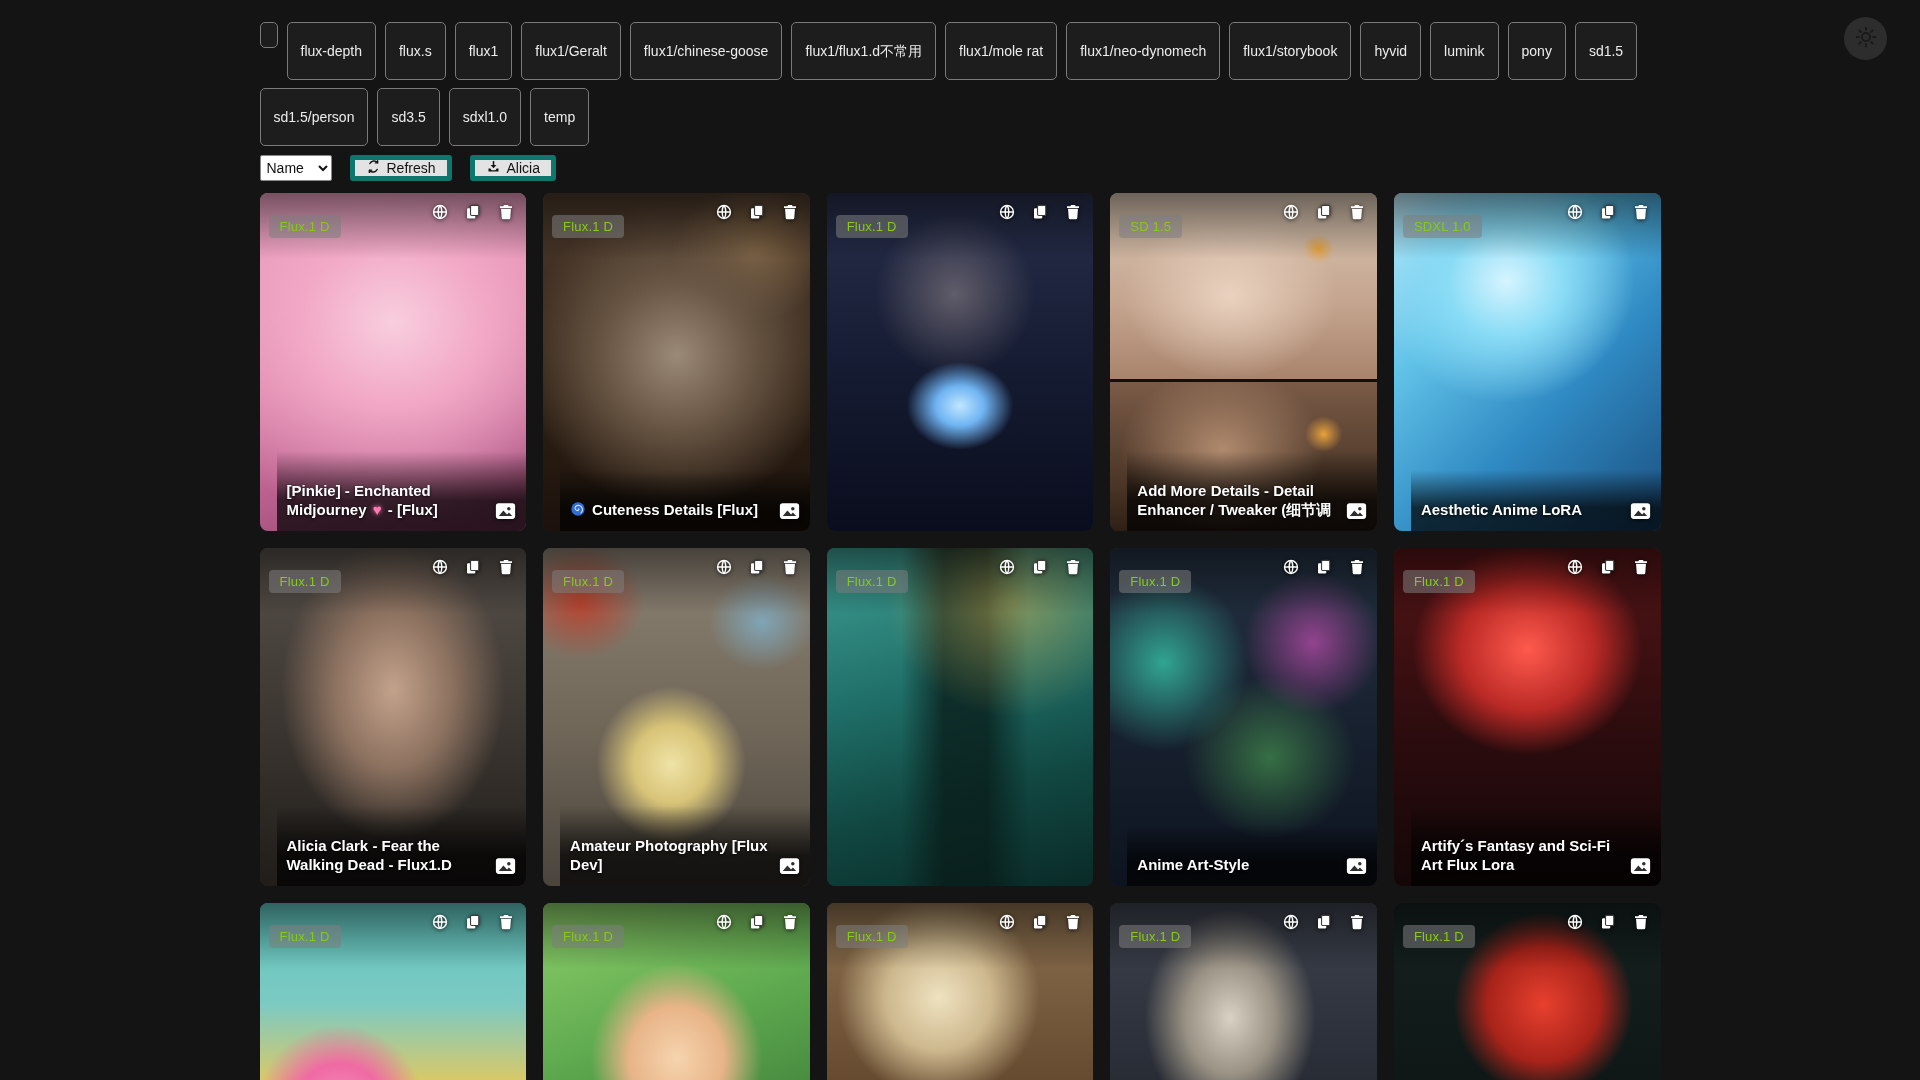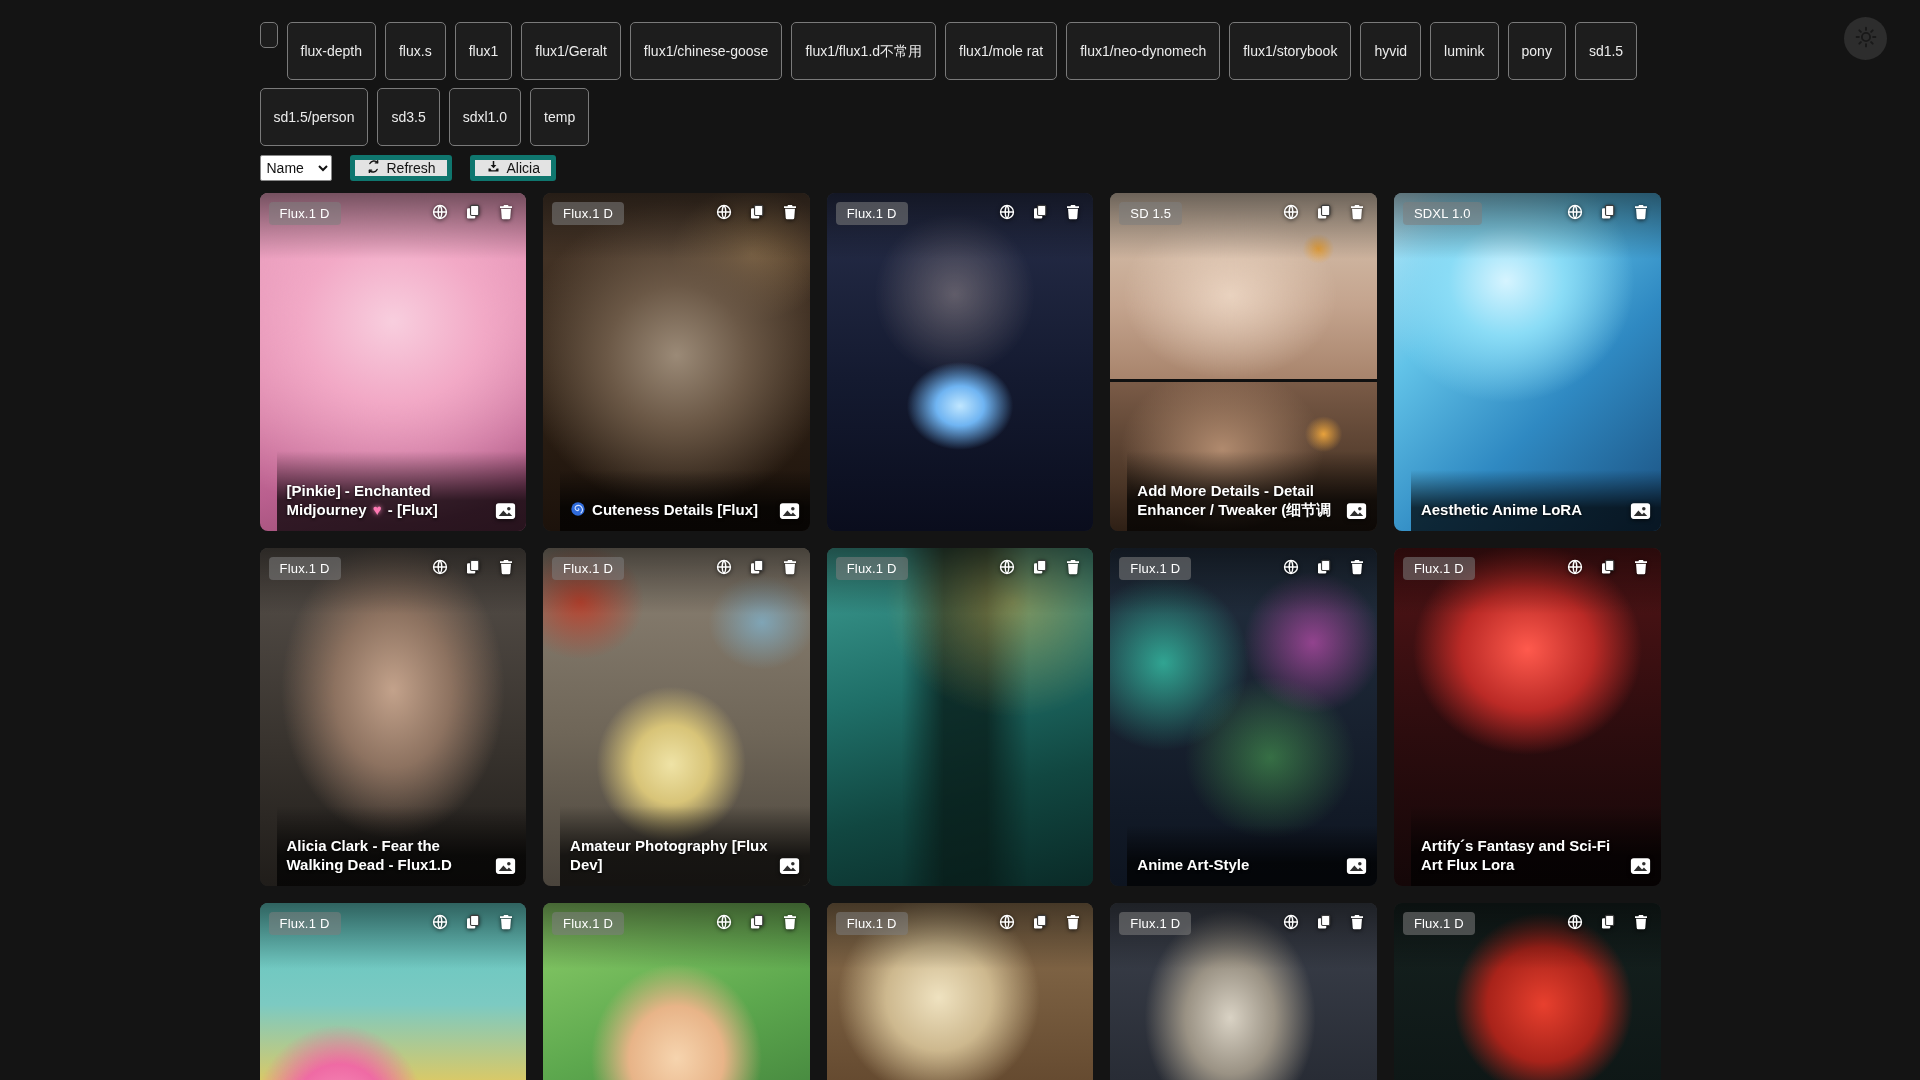--- a/index.html
+++ b/index.html
@@ -48,22 +48,22 @@
   }
   .art { position: absolute; inset: 0; }
   .art-half-top { position: absolute; left: 0; right: 0; top: 0; height: 56%; border-bottom: 3px solid #101010; }
   .art-half-bot { position: absolute; left: 0; right: 0; bottom: 0; height: 44%; }
 
   .head-grad {
     position: absolute; top: 0; left: 0; right: 0; height: 66px;
     background: linear-gradient(rgba(0,0,0,0.5), rgba(0,0,0,0));
   }
   .badge {
-    position: absolute; top: 9px; left: 9px;
-    background: rgba(125,125,125,0.55); color: #ffffff; font-size: 13px;
+    position: absolute; top: 22px; left: 9px;
+    background: rgba(125,125,125,0.55); color: #84cc16; font-size: 13px;
     padding: 4px 11px; border-radius: 4px; letter-spacing: .2px;
   }
   .actions { position: absolute; top: 10px; right: 11px; display: flex; gap: 15px; }
   .actions .icon { display: inline-flex; }
   .actions svg { width: 18px; height: 18px; filter: drop-shadow(0 1px 2px rgba(0,0,0,.75)); }
 
   .foot {
     position: absolute; left: 17px; right: 0; bottom: 0; padding: 30px 10px 12px 10px;
     background: linear-gradient(rgba(0,0,0,0), rgba(0,0,0,0.72) 62%);
   }

